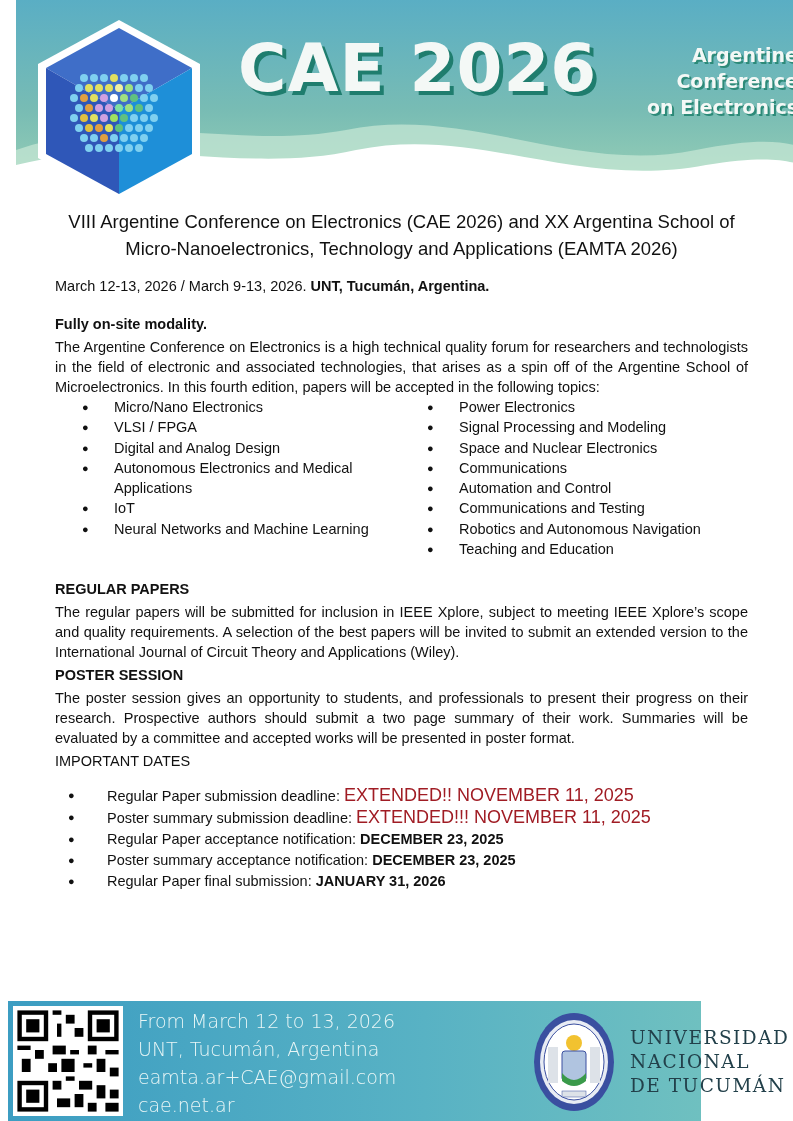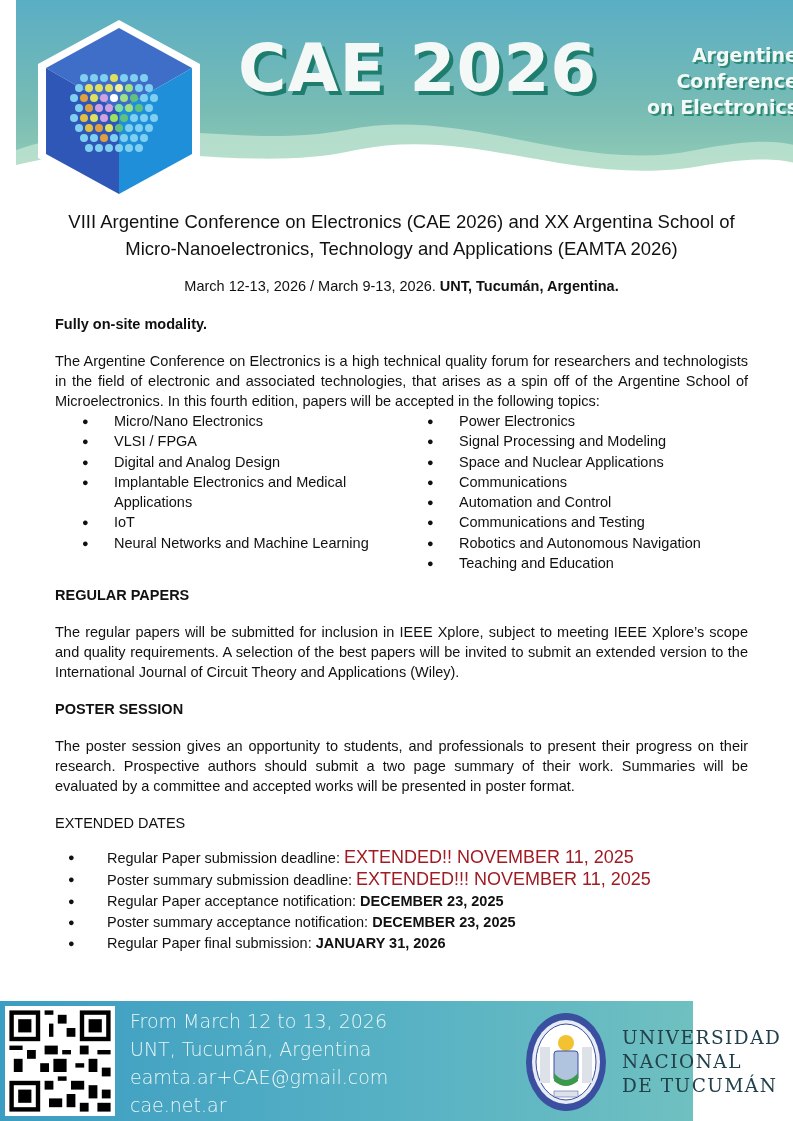--- a/index.html
+++ b/index.html
@@ -4,36 +4,36 @@
 <style>
   * { margin:0; padding:0; box-sizing:border-box; }
   body { width:793px; height:1121px; background:#fff; font-family:"Liberation Sans", sans-serif; color:#111; position:relative; overflow:hidden; }
   .header { position:absolute; left:0; top:0; width:793px; height:200px; background:linear-gradient(180deg,#5aaec4 0%,#78bcb4 55%,#9ed3b6 100%); overflow:hidden;margin-left:16px; }
   .header svg.waves { position:absolute; left:0; top:0; }
   .logo { position:absolute; left:18px; top:18px; }
   .title { position:absolute; left:222px; top:30px; font-family:"DejaVu Sans", sans-serif; font-size:66px; font-weight:bold; color:#f4f8f6; letter-spacing:1px; text-shadow:4px 4px 0 #1f7d6e; }
   .subtitle { position:absolute; left:562px; top:42px; width:220px; text-align:right; font-family:"DejaVu Sans", sans-serif; font-size:19px; font-weight:bold; color:#f4f8f6; line-height:26px; text-shadow:2px 2px 0 #2d8a78; }
   .content { position:absolute; left:55px; top:208px; width:693px; font-size:14.5px; line-height:20px; }
   .h1 { text-align:center; font-size:18.5px; line-height:27px; margin-left:-8px; margin-right:-8px; }
-  .dates { text-align:center; font-size:14.5px; margin-top:14px; }
+  .dates { text-align:left; font-size:14.5px; margin-top:14px; }
   .p { text-align:justify; }
-  .mt { margin-top:17px; }
+  .mt { margin-top:3px; }
   b { font-weight:bold; }
   .topics { display:flex; }
   .col { list-style:none; }
   .col li { position:relative; padding-left:59px; line-height:20.3px; }
   .col li::before { content:"●"; position:absolute; left:27px; font-size:11px; }
   .col1 { width:345px; }
   .col1 li { padding-left:59px; }
   .col2 li { padding-left:59px; }
   .idates { list-style:none; margin-top:14px; }
   .idates li { position:relative; padding-left:52px; line-height:21px; }
   .idates li::before { content:"●"; position:absolute; left:13px; font-size:11px; }
   .red { color:#a01c24; font-size:18px; }
-  .footer { position:absolute; left:0; top:1001px; width:693px; height:120px; background:linear-gradient(90deg,#3c9dc2 0%,#58b2c4 60%,#6fc0c0 100%); }
+  .footer { position:absolute; left:8px; top:1001px; width:693px; height:120px; background:linear-gradient(90deg,#3c9dc2 0%,#58b2c4 60%,#6fc0c0 100%); }
   .qr { position:absolute; left:5px; top:5px; width:110px; height:110px; background:#fff; }
   .finfo { position:absolute; left:130px; top:6px; font-family:"DejaVu Sans", sans-serif; font-size:19px; line-height:28px; color:#e9f6f6; font-weight:200; }
   .seal { position:absolute; left:524px; top:10px; }
   .uni { position:absolute; left:622px; top:25px; font-family:"DejaVu Serif", serif; font-size:18.5px; line-height:24px; letter-spacing:1.5px; color:#22404a; }
 </style>
 </head>
 <body>
 
 <div class="header">
   <svg class="waves" width="793" height="200">
@@ -126,43 +126,43 @@
     <span>March 12-13, 2026 / March  9-13, 2026. </span><b>UNT, Tucumán, Argentina.</b>
   </div>
   <div class="mt" style="margin-top:18px;"><b>Fully on-site modality.</b></div>
   <div class="p mt">The Argentine Conference on Electronics is a high technical quality  forum for researchers and technologists in the field of electronic and associated technologies, that arises as a spin off of the Argentine School of Microelectronics. In this fourth edition, papers will be accepted in the following topics:</div>
 
   <div class="topics">
     <ul class="col col1" id="topics-left">
       <li>Micro/Nano Electronics</li>
       <li>VLSI / FPGA</li>
       <li>Digital and Analog Design</li>
-      <li>Implantable Electronics and Medical Applications</li>
+      <li>Autonomous Electronics and Medical Applications</li>
       <li>IoT</li>
       <li>Neural Networks and Machine Learning</li>
     </ul>
     <ul class="col col2">
       <li>Power Electronics</li>
       <li>Signal Processing and Modeling</li>
-      <li>Space and Nuclear Applications</li>
+      <li>Space and Nuclear Electronics</li>
       <li>Communications</li>
       <li>Automation and Control</li>
       <li>Communications and Testing</li>
       <li>Robotics and Autonomous Navigation</li>
       <li>Teaching and Education</li>
     </ul>
   </div>
 
-  <div class="mt" style="margin-top:12px;"><b>REGULAR PAPERS</b></div>
+  <div class="mt" style="margin-top:20px;"><b>REGULAR PAPERS</b></div>
   <div class="p mt">The regular papers will be submitted for inclusion in IEEE Xplore, subject to meeting IEEE Xplore’s scope and quality requirements. A selection of the best papers will be invited to submit an extended version to the International Journal of Circuit Theory and Applications (Wiley).</div>
 
   <div class="mt"><b>POSTER SESSION</b></div>
   <div class="p mt">The poster session gives an opportunity to students, and professionals to present their progress on their research.  Prospective authors should submit a two page summary of their work. Summaries will be evaluated by a committee and accepted works will be presented in poster format.</div>
 
-  <div class="mt">EXTENDED DATES</div>
+  <div class="mt">IMPORTANT DATES</div>
   <ul class="idates">
     <li><span>Regular Paper submission deadline: </span><span class="red">EXTENDED!! NOVEMBER 11, 2025</span></li>
     <li><span>Poster summary submission deadline: </span><span class="red">EXTENDED!!! NOVEMBER 11, 2025</span></li>
     <li><span>Regular Paper acceptance notification:  </span><b>DECEMBER 23, 2025</b></li>
     <li><span>Poster summary acceptance notification: </span><b>DECEMBER 23, 2025</b></li>
     <li><span>Regular Paper final submission: </span><b>JANUARY 31, 2026</b></li>
   </ul>
 </div>
 
 <div class="footer">

